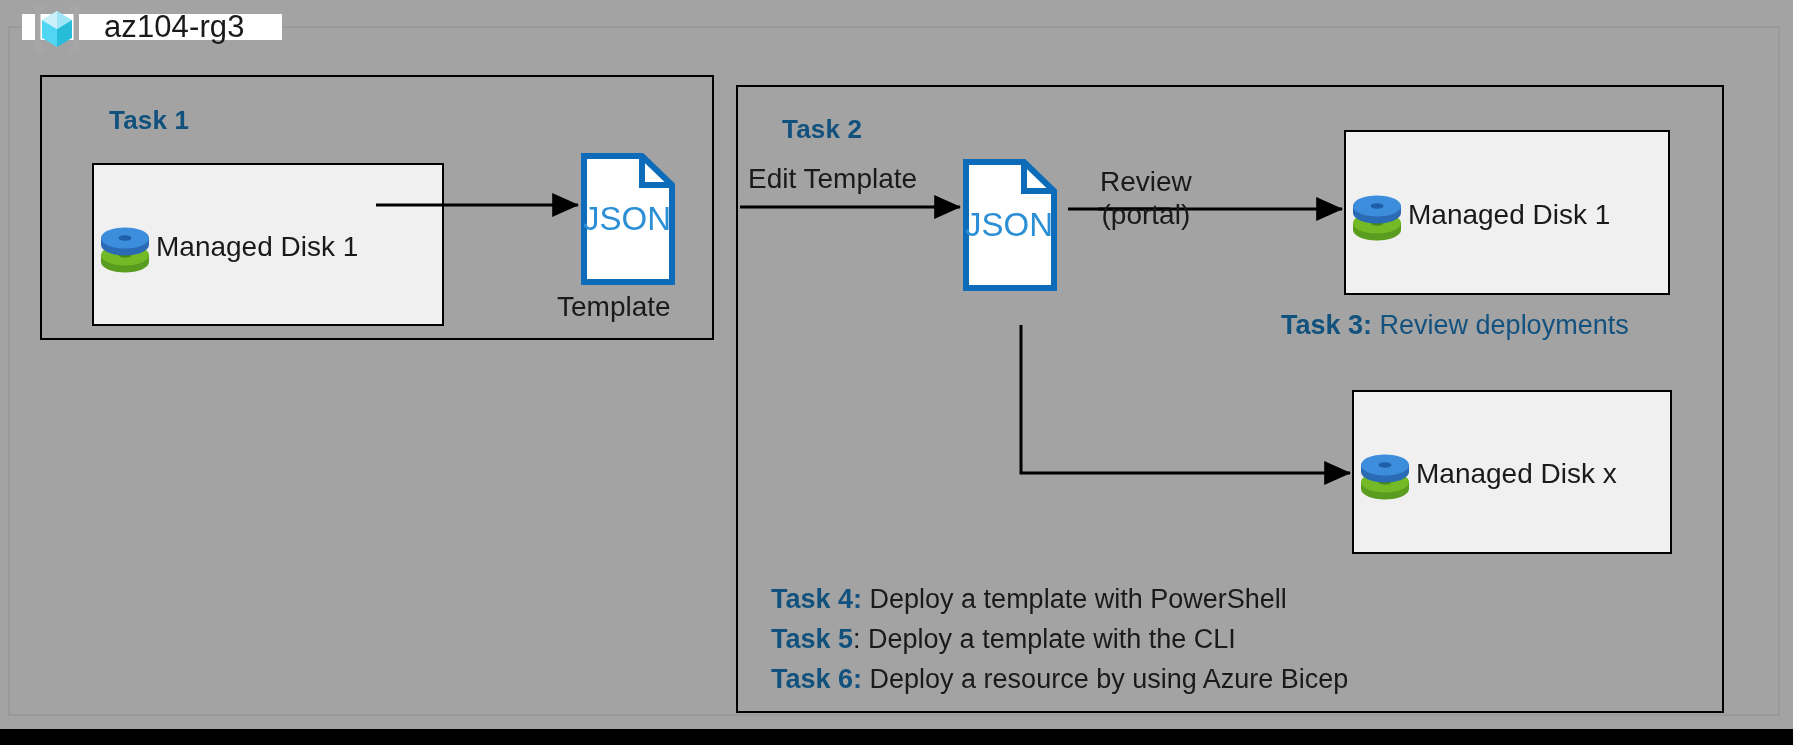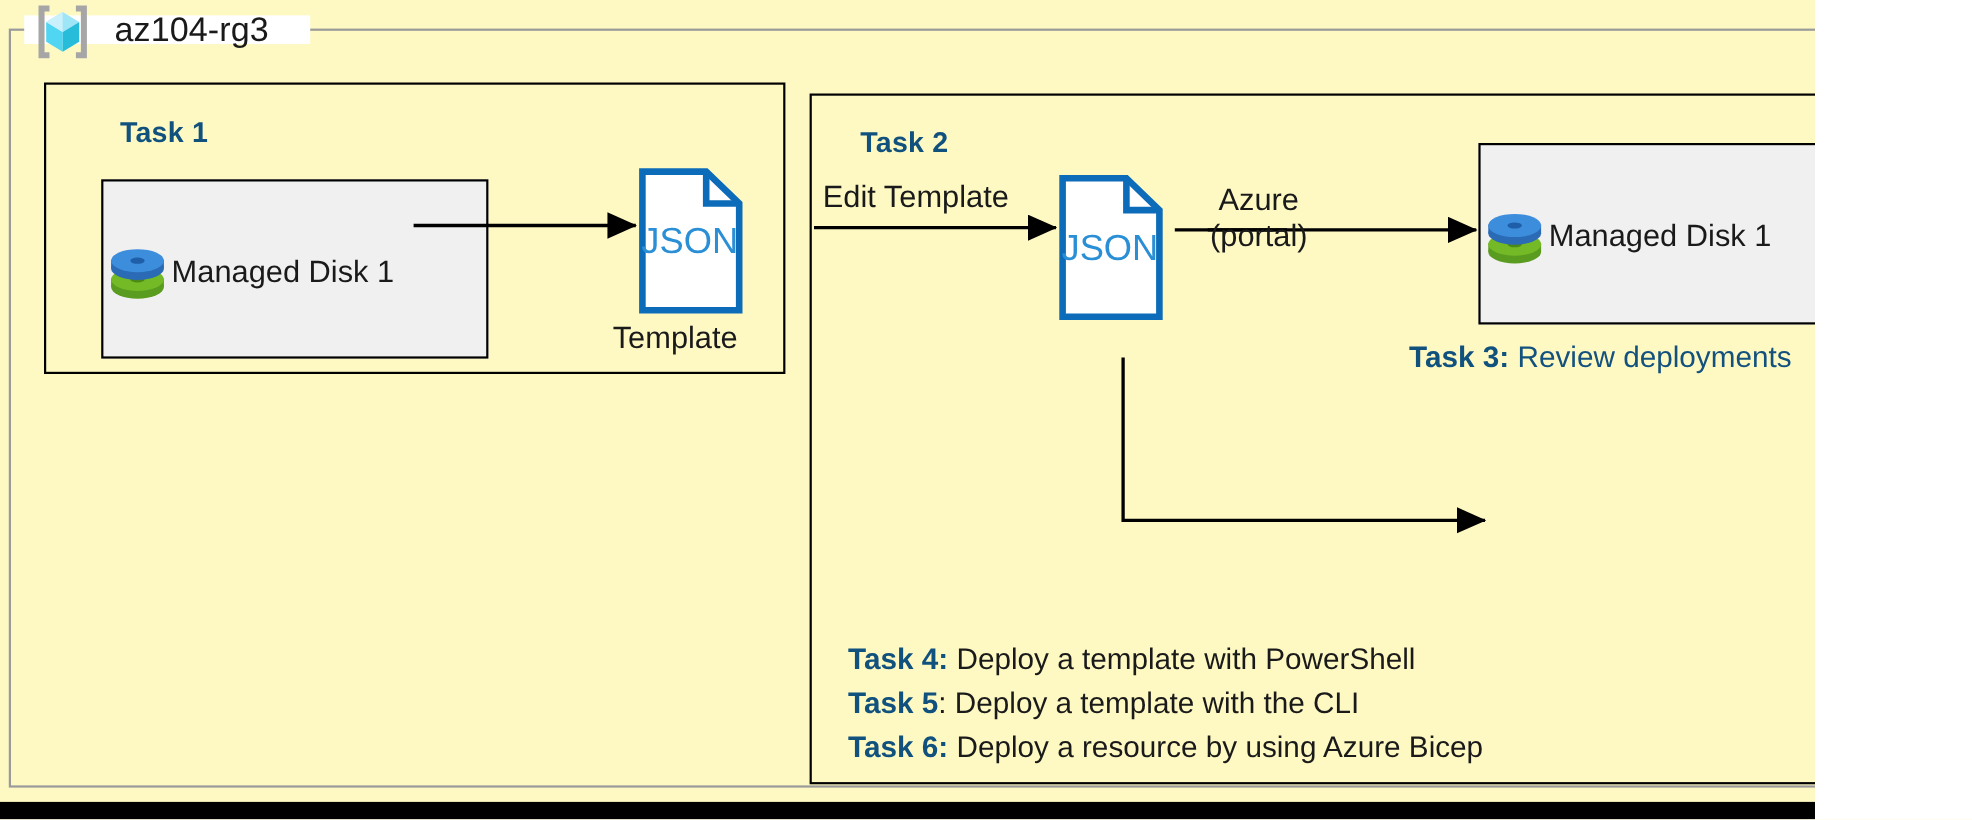--- a/index.html
+++ b/index.html
@@ -4,23 +4,23 @@
 <title>az104-rg3 deployment diagram</title>
 <style>
   html,body{margin:0;padding:0;background:#ffffff;}
   body{
     font-family:"Liberation Sans","DejaVu Sans",sans-serif;
     color:#000;
     -webkit-font-smoothing:antialiased;
   }
   #canvas{
     position:relative;
-    width:1650px;
+    width:1793px;
     height:745px;
-    background:#fef9c3;
+    background:#a3a3a3;
     overflow:hidden;
   }
 
   
   
   .rg-frame{
     position:absolute;
     left:8px; top:26px;
     width:1772px; height:690px;
     border:2px solid #9a9a9a;
@@ -230,20 +230,35 @@
         <ellipse cx="31" cy="37" rx="6.5" ry="2.8" fill="#4c8a18"></ellipse>
         <ellipse cx="31" cy="27" rx="24" ry="10.5" fill="#2b6bb5"></ellipse>
         <rect x="7" y="19" width="48" height="8" fill="#2b6bb5"></rect>
         <ellipse cx="31" cy="20" rx="24" ry="10.5" fill="#3d8ddd"></ellipse>
         <ellipse cx="31" cy="20" rx="6.5" ry="2.8" fill="#1f5ea8"></ellipse>
       </svg>
     </span>
     <span class="disk-label">Managed Disk 1</span>
   </div>
 
+  <div class="disk-card" id="disk-card-3">
+    <span class="disk-icon">
+      <svg width="62" height="62" viewBox="0 0 62 62" xmlns="http://www.w3.org/2000/svg">
+        <ellipse cx="31" cy="44" rx="24" ry="10.5" fill="#5a9c1f"></ellipse>
+        <rect x="7" y="36" width="48" height="8" fill="#5a9c1f"></rect>
+        <ellipse cx="31" cy="37" rx="24" ry="10.5" fill="#73ba26"></ellipse>
+        <ellipse cx="31" cy="37" rx="6.5" ry="2.8" fill="#4c8a18"></ellipse>
+        <ellipse cx="31" cy="27" rx="24" ry="10.5" fill="#2b6bb5"></ellipse>
+        <rect x="7" y="19" width="48" height="8" fill="#2b6bb5"></rect>
+        <ellipse cx="31" cy="20" rx="24" ry="10.5" fill="#3d8ddd"></ellipse>
+        <ellipse cx="31" cy="20" rx="6.5" ry="2.8" fill="#1f5ea8"></ellipse>
+      </svg>
+    </span>
+    <span class="disk-label">Managed Disk x</span>
+  </div>
 
   <svg id="connectors" viewBox="0 0 1793 745" xmlns="http://www.w3.org/2000/svg">
     <defs>
       <marker id="arrowhead" markerWidth="9" markerHeight="8" refX="8.6" refY="4" orient="auto" markerUnits="strokeWidth">
         <path d="M0,0 L9,4 L0,8 Z" fill="#000000"></path>
       </marker>
     </defs>
 
     <line x1="376" y1="205" x2="578" y2="205" stroke="#000000" stroke-width="3" marker-end="url(#arrowhead)"></line>
 
@@ -252,21 +267,21 @@
     <line x1="1068" y1="209" x2="1342" y2="209" stroke="#000000" stroke-width="3" marker-end="url(#arrowhead)"></line>
 
     <line x1="1098" y1="209" x2="1170" y2="209" stroke="#000000" stroke-width="3"></line>
 
     <polyline points="1021,325 1021,473 1350,473" fill="none" stroke="#000000" stroke-width="3" marker-end="url(#arrowhead)"></polyline>
   </svg>
 
   <div class="arrow-label" id="label-edit-template">Edit Template</div>
 
   <div class="arrow-label" id="label-deploy">
-    <span class="l1">Azure</span>
+    <span class="l1">Review</span>
     <span class="l2">(portal)</span>
   </div>
 
   <div class="task-note" id="note-task3">
     <span class="tag">Task 3:</span><span class="body"> Review deployments</span>
   </div>
 
   <div class="task-note" id="note-task4">
     <span class="tag">Task 4:</span><span class="body"> Deploy a template with PowerShell</span>
   </div>

